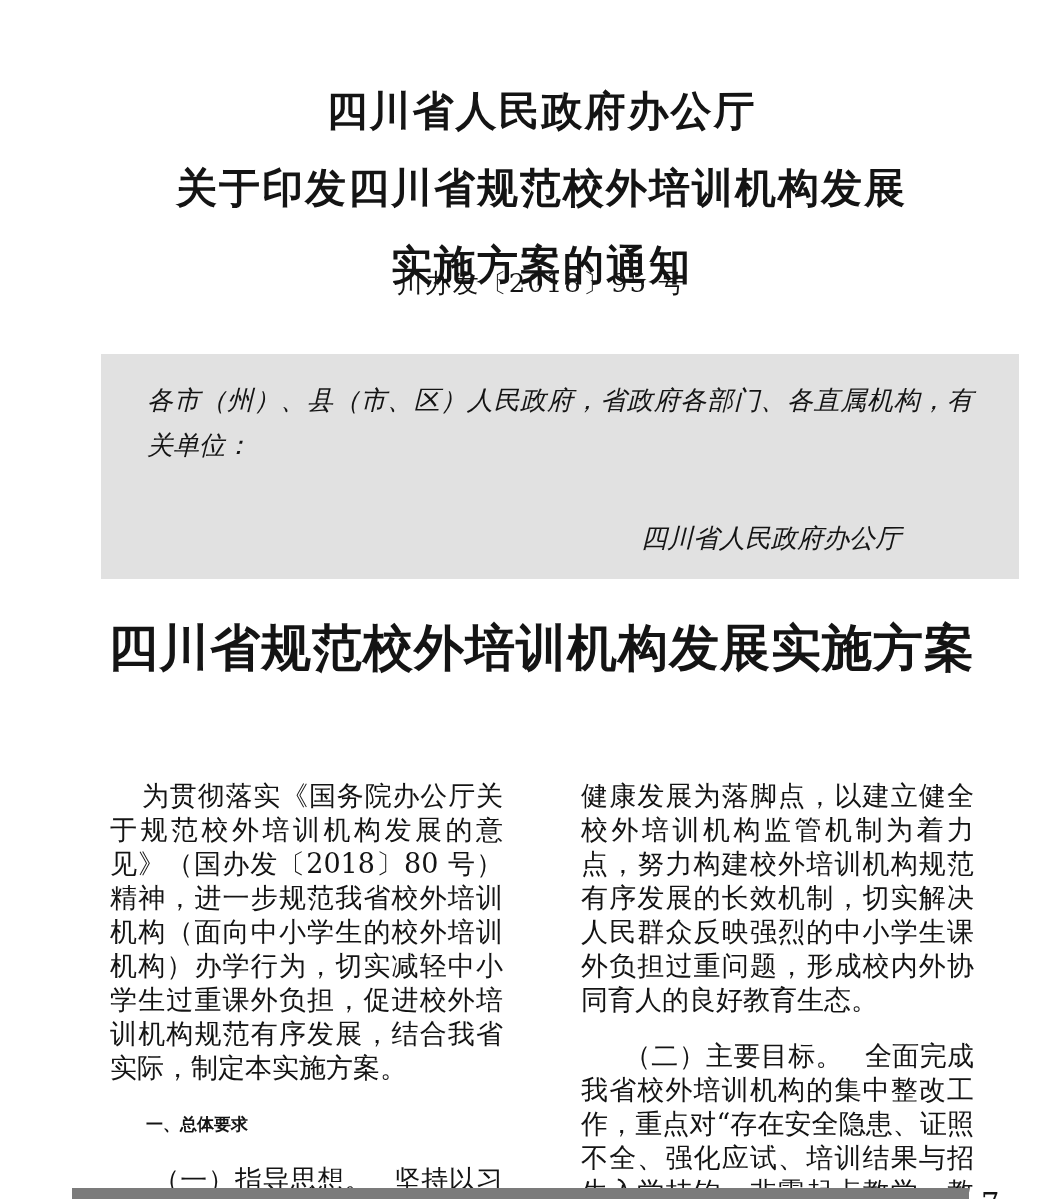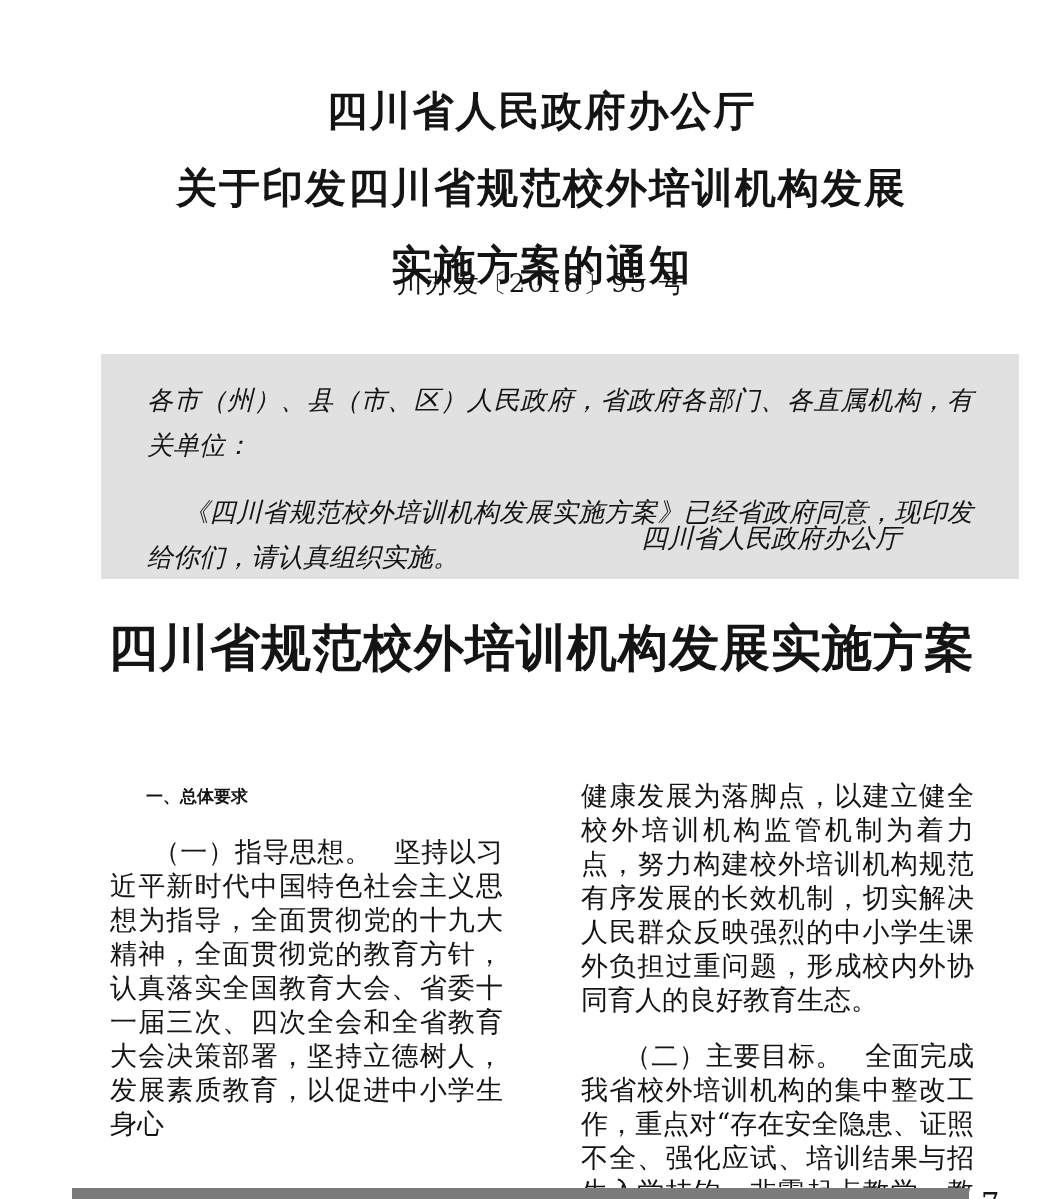--- a/index.html
+++ b/index.html
@@ -127,30 +127,30 @@
   <div class="doc-title">
     <div>四川省人民政府办公厅</div>
     <div>关于印发四川省规范校外培训机构发展</div>
     <div>实施方案的通知</div>
   </div>
 
   <div class="doc-number">川办发〔2018〕95 号</div>
 
   <div class="notice-box">
     <p>各市（州）、县（市、区）人民政府，省政府各部门、各直属机构，有关单位：</p>
-    <p class="indent">《四川省规范校外培训机构发展实施方案》已经省政府同意，现印发给你们，请认真组织实施。</p>
     <div class="sign-block">
       <div>四川省人民政府办公厅</div>
     </div>
   </div>
 
   <div class="plan-title">四川省规范校外培训机构发展实施方案</div>
 
   <div class="columns">
     <div class="col">
+      <p class="indent">为贯彻落实《国务院办公厅关于规范校外培训机构发展的意见》（国办发〔2018〕80 号）精神，进一步规范我省校外培训机构（面向中小学生的校外培训机构）办学行为，切实减轻中小学生过重课外负担，促进校外培训机构规范有序发展，结合我省实际，制定本实施方案。</p>
       <p class="body-heading">一、总体要求</p>
       <p class="indent"><span class="kai">（一）指导思想。</span><span>坚持以习近平新时代中国特色社会主义思想为指导，全面贯彻党的十九大精神，全面贯彻党的教育方针，认真落实全国教育大会、省委十一届三次、四次全会和全省教育大会决策部署，坚持立德树人，发展素质教育，以促进中小学生身心</span></p>
     </div>
     <div class="col">
       <p>健康发展为落脚点，以建立健全校外培训机构监管机制为着力点，努力构建校外培训机构规范有序发展的长效机制，切实解决人民群众反映强烈的中小学生课外负担过重问题，形成校内外协同育人的良好教育生态。</p>
       <p class="indent"><span class="kai">（二）主要目标。</span><span>全面完成我省校外培训机构的集中整改工作，重点对“存在安全隐患、证照不全、强化应试、培训结果与招生入学挂钩、非零起点教学、教师课上不讲课后到培训机构讲”等方面问题进行专项整治。2019 年 6 月底前，完成校外培训专项督查任务，建立健全校外培训机构监管机制。2020 年底前，构建校外培训机构规范有序发展长效</span></p>
     </div>
   </div>
 
   <div class="footer-rule"></div>

